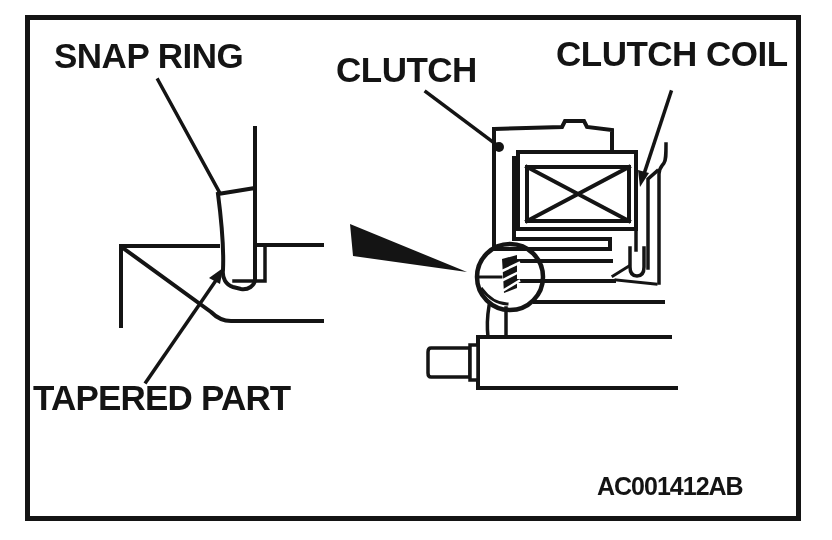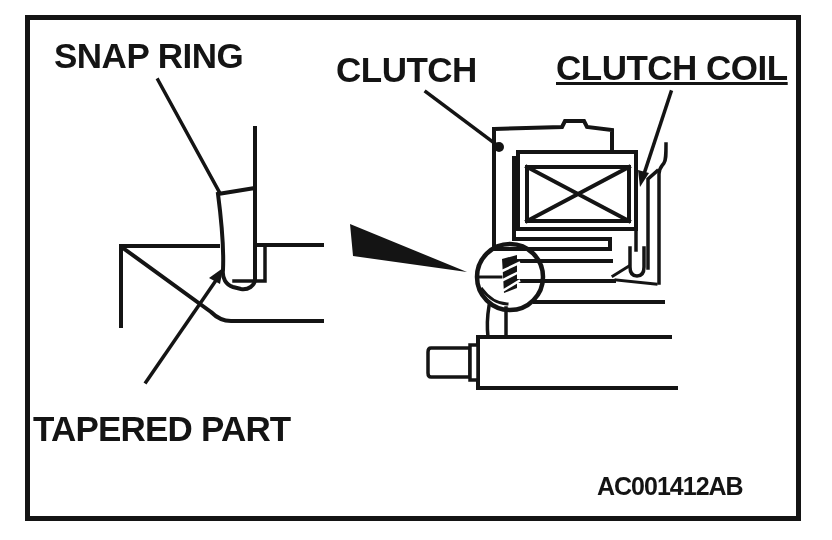--- a/index.html
+++ b/index.html
@@ -127,18 +127,18 @@
         <path d="M470,348 L431,348 Q428,348 428,352 L428,373 Q428,377 431,377 L470,377 Z" fill="#ffffff" stroke-width="3.5"></path>
         <rect x="470" y="345" width="8" height="35" fill="#ffffff" stroke-width="3.5"></rect>
       </g>
     </g>
   </svg>
 
   <div class="lbl" style="left:54px;top:38px;">SNAP RING</div>
 
   <div class="lbl" style="left:336px;top:52px;">CLUTCH</div>
 
-  <div class="lbl" style="left:556px;top:50px;text-decoration:underline;">CLUTCH COIL</div>
+  <div class="lbl" style="left:556px;top:36px;">CLUTCH COIL</div>
 
-  <div class="lbl" style="left:33px;top:411px;letter-spacing:-0.8px;">TAPERED PART</div>
+  <div class="lbl" style="left:33px;top:380px;letter-spacing:-0.8px;">TAPERED PART</div>
 
   <div class="lbl code" style="left:597px;top:474px;">AC001412AB</div>
 </div>
 
 </body></html>

